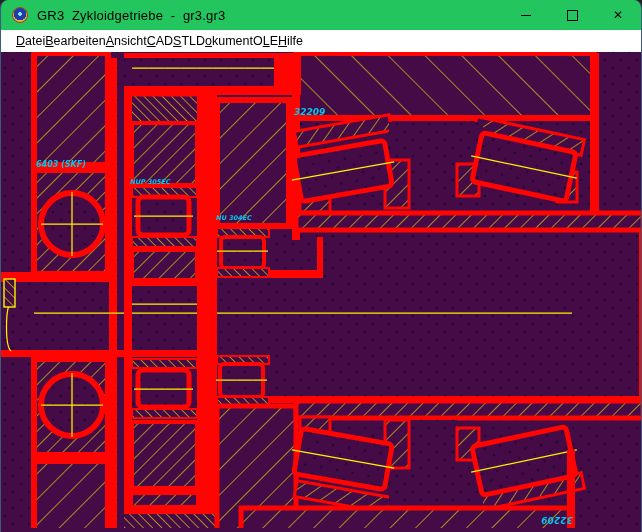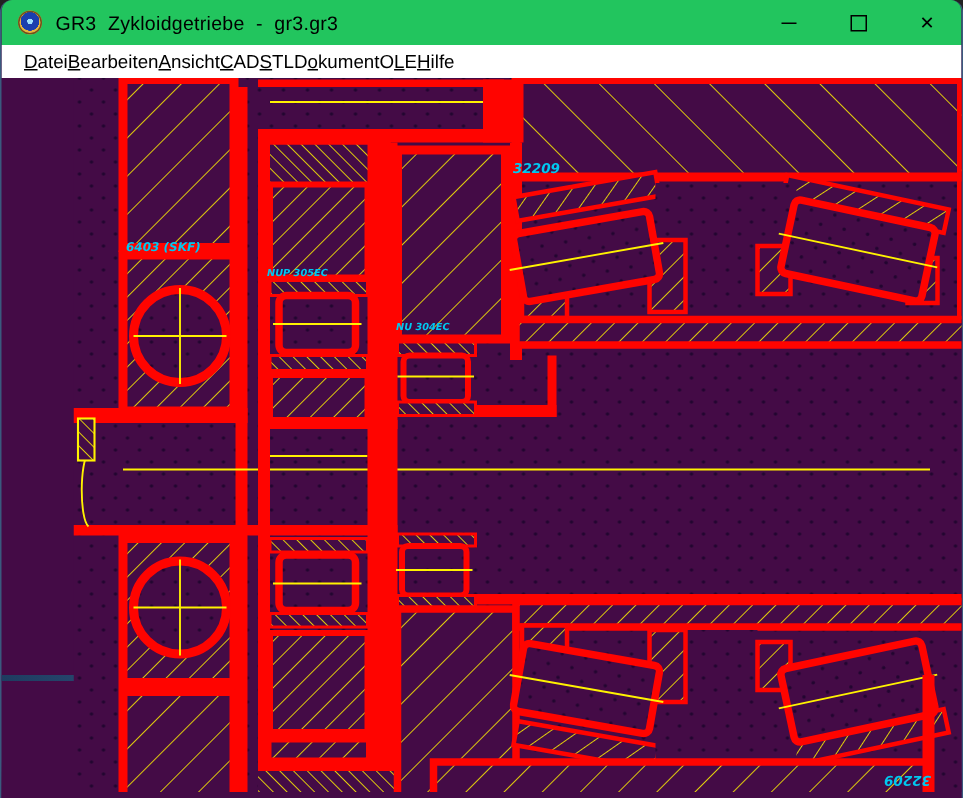--- a/index.html
+++ b/index.html
@@ -25,21 +25,21 @@
   #caption-buttons{margin-left:auto;display:flex;height:100%;}
   .cap-btn{width:46px;height:100%;display:flex;align-items:center;justify-content:center;font-size:12px;color:#000;}
   .glyph-min{width:10px;height:1px;background:#000;display:block;}
   .glyph-max{width:9px;height:9px;border:1px solid #000;display:block;}
   #menubar{
     height:22px;background:#FFFFFF;display:flex;align-items:center;
     font-size:12.5px;color:#000;padding-left:15px;gap:0;
   }
   .menu-item{white-space:pre;}
   .menu-item u{text-decoration:underline;}
-  #canvas-wrap{height:398px;position:relative;background:var(--bg);margin-left:48px;}
+  #canvas-wrap{height:398px;position:relative;background:var(--bg);}
   #bottom-edge{height:4px;background:linear-gradient(90deg,#1E3C60,#3A5E8C 30%,#52749E 55%,#2C4A6E);}
   svg{display:block;}
   .bgfill{fill:var(--bg);}
   .dotfill{fill:var(--dot);}
   .hatchline{stroke:var(--hatch);stroke-width:1.1;}
   .red{fill:var(--red);}
   .rs{stroke:var(--red);}
   .yl{stroke:var(--hatch);stroke-width:1.25;fill:none;}
   .lbl{fill:var(--cyan);font-family:"DejaVu Sans",sans-serif;font-weight:bold;font-style:italic;}
 </style>

